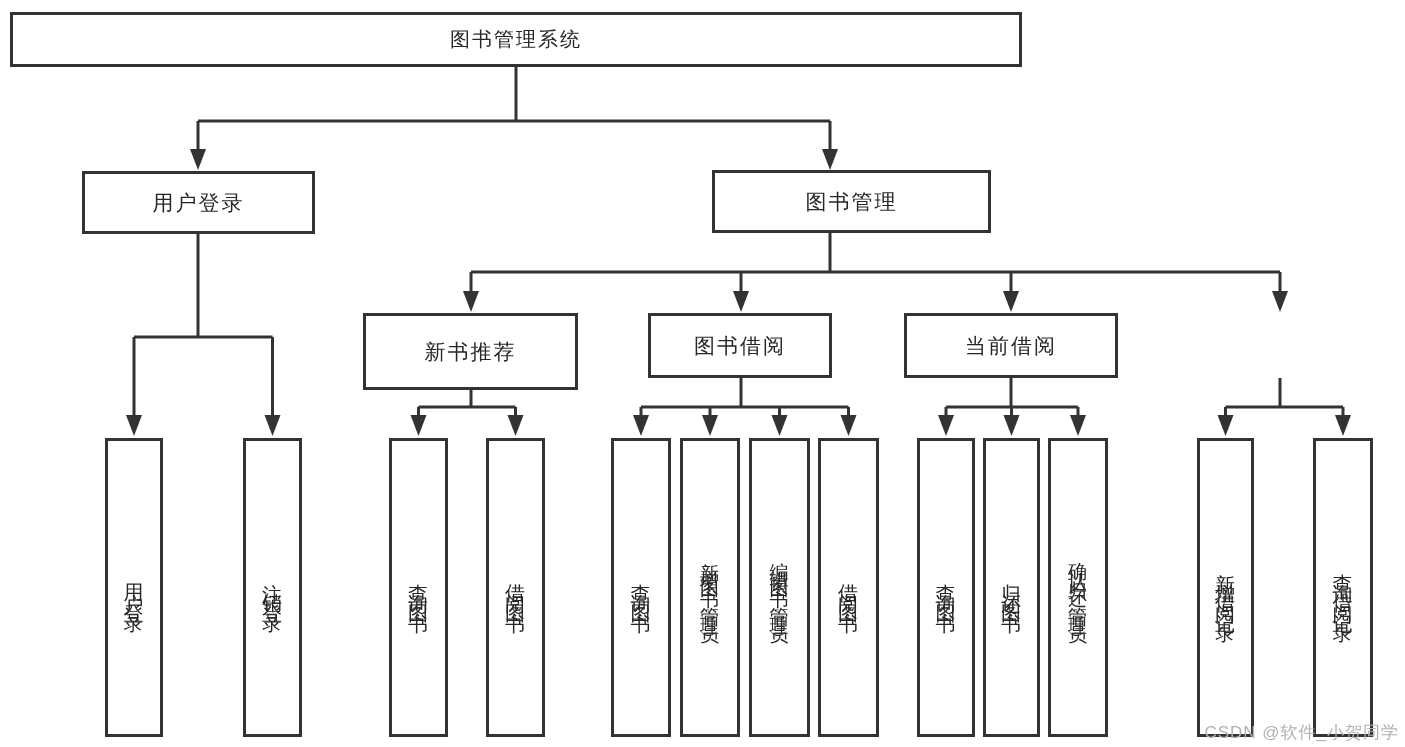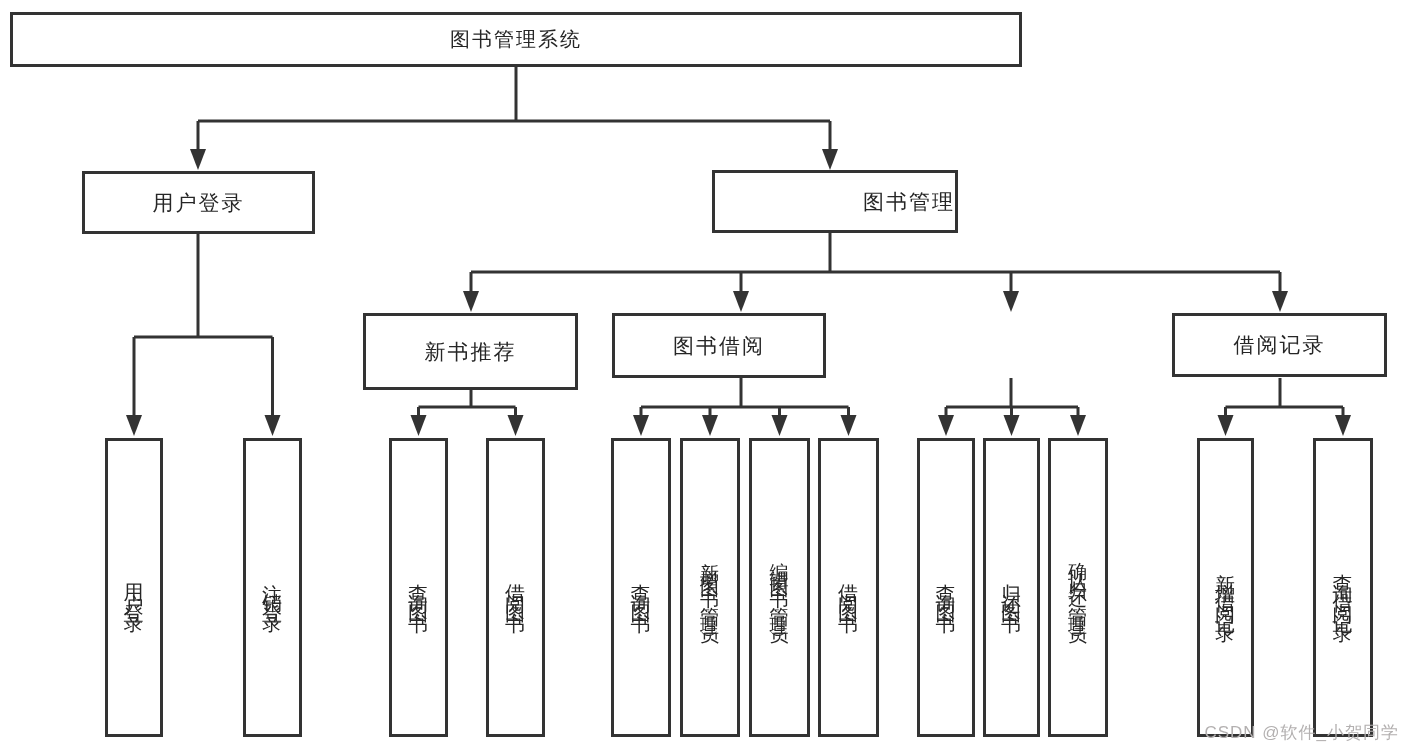--- a/index.html
+++ b/index.html
@@ -129,32 +129,32 @@
     <polygon class="arrow" points="1335,415 1351,415 1343,436"></polygon>
   </svg>
 
   <div class="box hbox root-box" style="left:10px; top:12px; width:1012px; height:55px;">
     <span>图书管理系统</span>
   </div>
 
   <div class="box hbox" style="left:82px; top:171px; width:233px; height:63px;">
     <span>用户登录</span>
   </div>
-  <div class="box hbox" style="left:712px; top:170px; width:246px; height:63px;justify-content:flex-end;">
+  <div class="box hbox" style="left:712px; top:170px; width:279px; height:63px;">
     <span>图书管理</span>
   </div>
 
   <div class="box hbox" style="left:363px; top:313px; width:215px; height:77px;">
     <span>新书推荐</span>
   </div>
-  <div class="box hbox" style="left:612px; top:313px; width:214px; height:65px;text-align:center;">
+  <div class="box hbox" style="left:648px; top:313px; width:184px; height:65px;text-align:center;">
     <span>图书借阅</span>
   </div>
-  <div class="box hbox" style="left:1172px; top:313px; width:215px; height:64px;">
-    <span>借阅记录</span>
+  <div class="box hbox" style="left:904px; top:313px; width:214px; height:65px;">
+    <span>当前借阅</span>
   </div>
 
   <div class="box vbox" style="left:105px; top:438px; width:58px; height:299px;">
     <span>用户登录</span>
   </div>
   <div class="box vbox" style="left:243px; top:438px; width:59px; height:299px;">
     <span>注销登录</span>
   </div>
 
   <div class="box vbox" style="left:389px; top:438px; width:59px; height:299px;">

